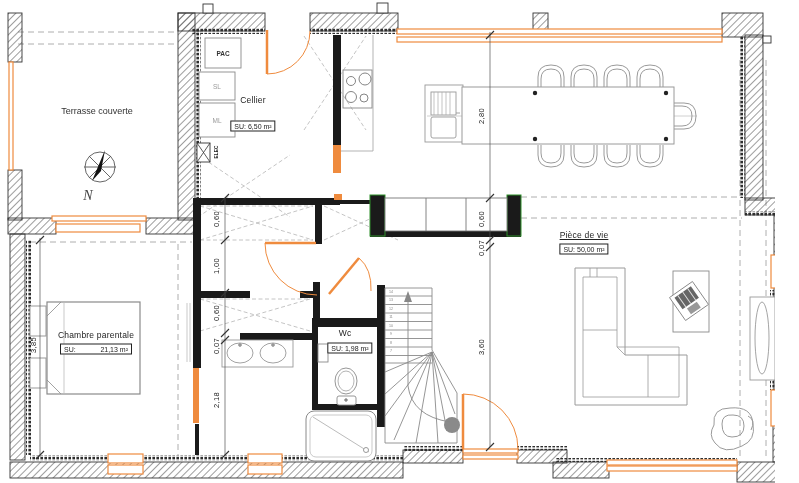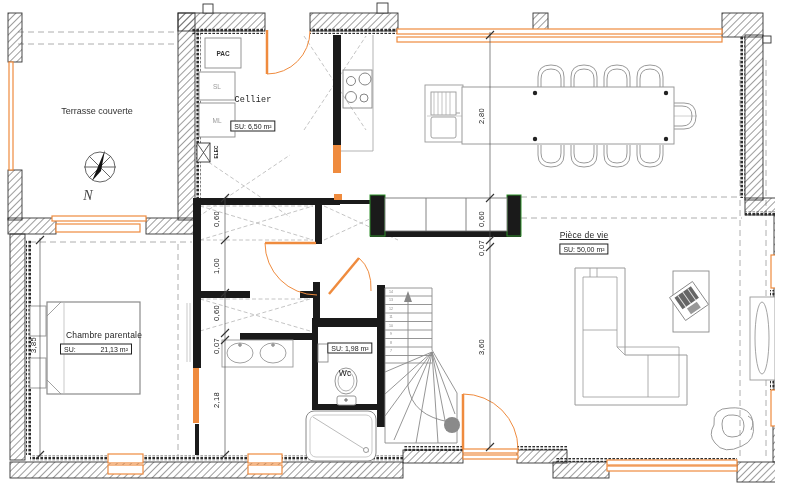--- a/index.html
+++ b/index.html
@@ -303,30 +303,30 @@
 </svg>
 
   <div class="abs terr" style="left:97px;top:112px;">Terrasse couverte</div>
   <div class="abs north" style="left:88px;top:196px;">N</div>
 
   <div class="abs appl-b" style="left:223px;top:53px;">PAC</div>
   <div class="abs appl" style="left:217px;top:86px;">SL</div>
   <div class="abs appl" style="left:217px;top:120px;">ML</div>
   <div class="elec" style="left:216px;top:152px;">ELEC</div>
 
-  <div class="abs room-name" style="left:253px;top:100px;font-family:Liberation Mono, monospace;">Cellier</div>
+  <div class="abs room-name" style="left:253px;top:100px;">Cellier</div>
   <div class="abs su-box" style="left:253px;top:126px;">SU: 6,50 m²</div>
 
-  <div class="abs room-name" style="left:345px;top:333px;margin-top:40px;">Wc</div>
+  <div class="abs room-name" style="left:345px;top:333px;">Wc</div>
   <div class="abs su-box" style="left:350px;top:348px;">SU: 1,98 m²</div>
 
   <div class="abs room-name" style="left:584px;top:235px;text-decoration:underline;">Pièce de vie</div>
   <div class="abs su-box" style="left:584px;top:249px;">SU: 50,00 m²</div>
 
-  <div class="abs room-name" style="left:104px;top:335px;">Chambre parentale</div>
+  <div class="abs room-name" style="left:96px;top:335px;">Chambre parentale</div>
   <div class="abs su-box su-flex" style="left:96px;top:349px;">
     <span>SU:</span>
     <span>21,13 m²</span>
   </div>
 
   <div class="dim" style="left:481px;top:116px;">2,80</div>
   <div class="dim" style="left:481px;top:219px;">0,60</div>
   <div class="dim" style="left:481px;top:248px;">0,07</div>
   <div class="dim" style="left:481px;top:347px;">3,60</div>
 

